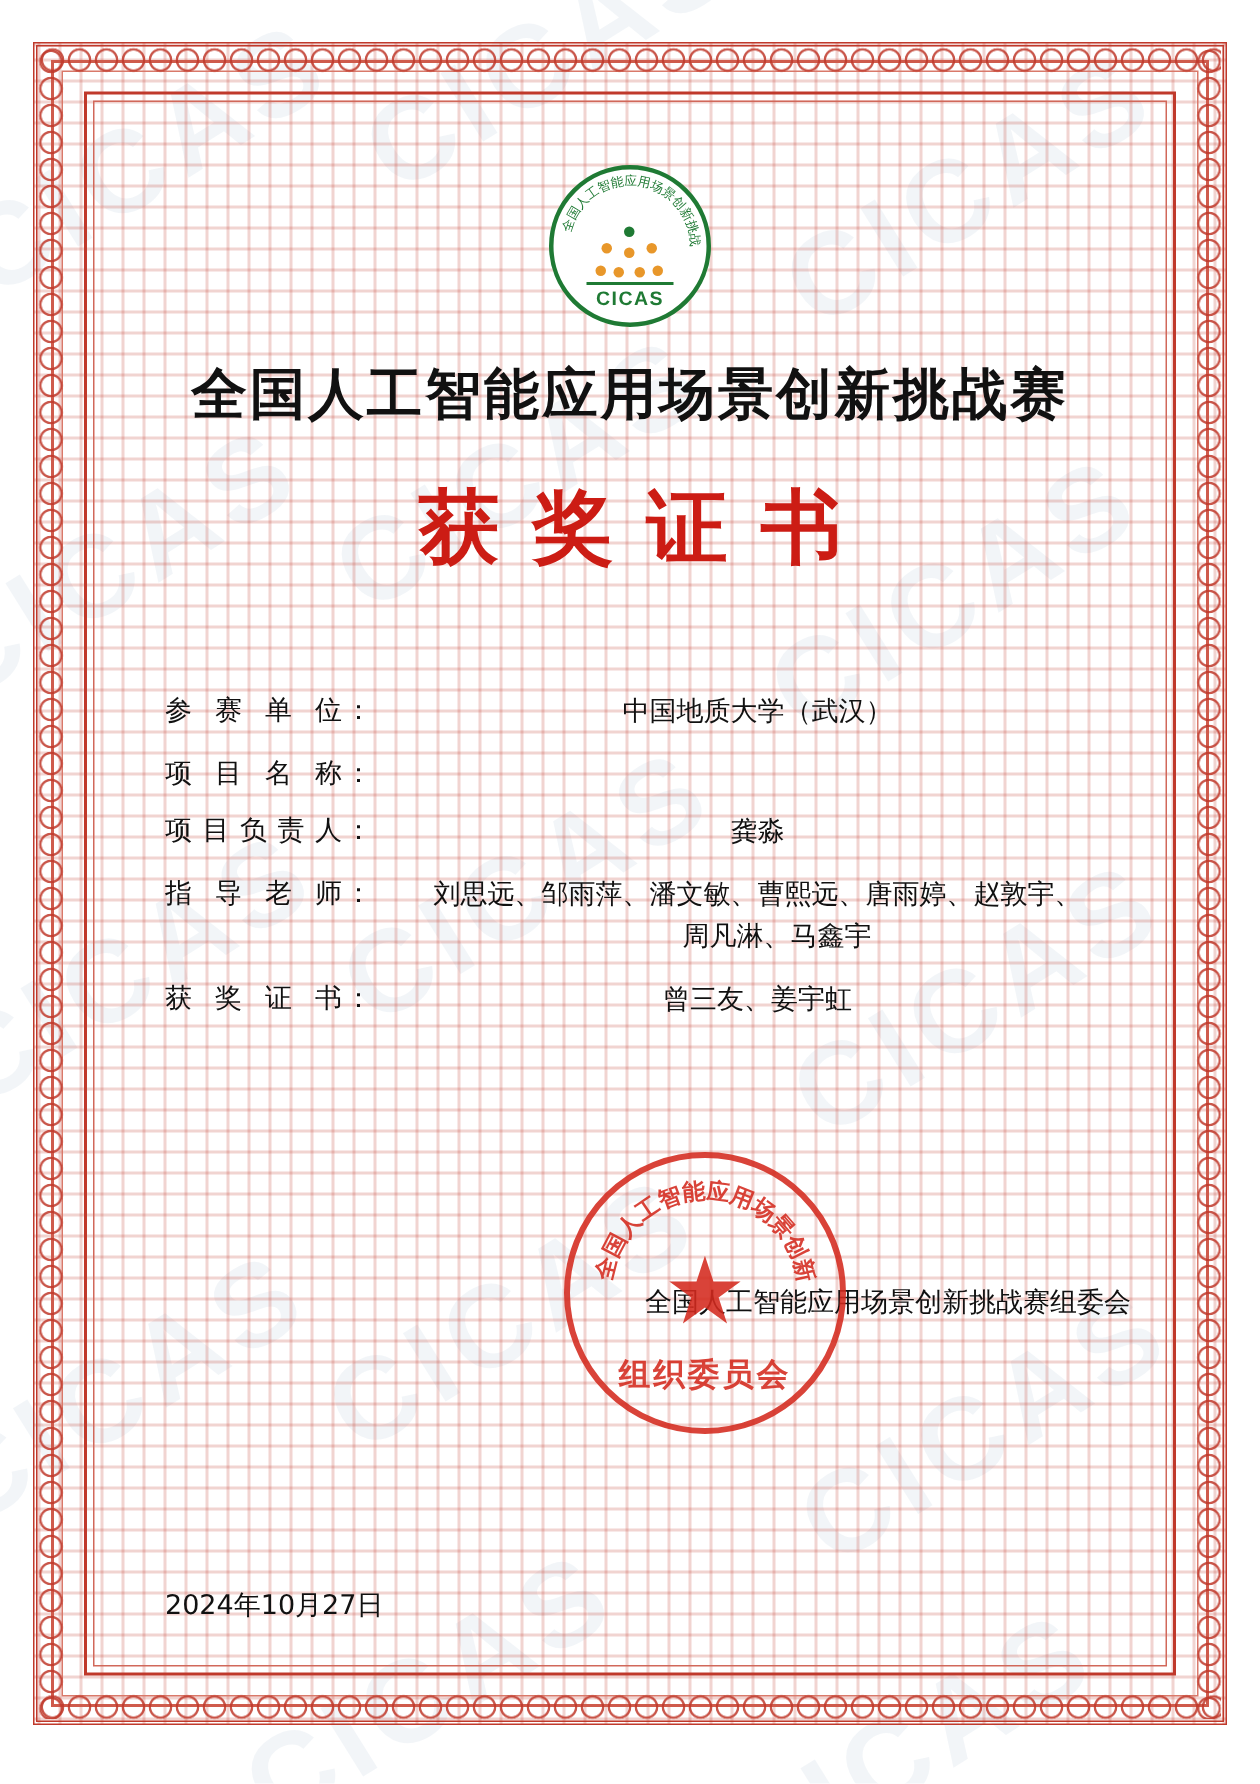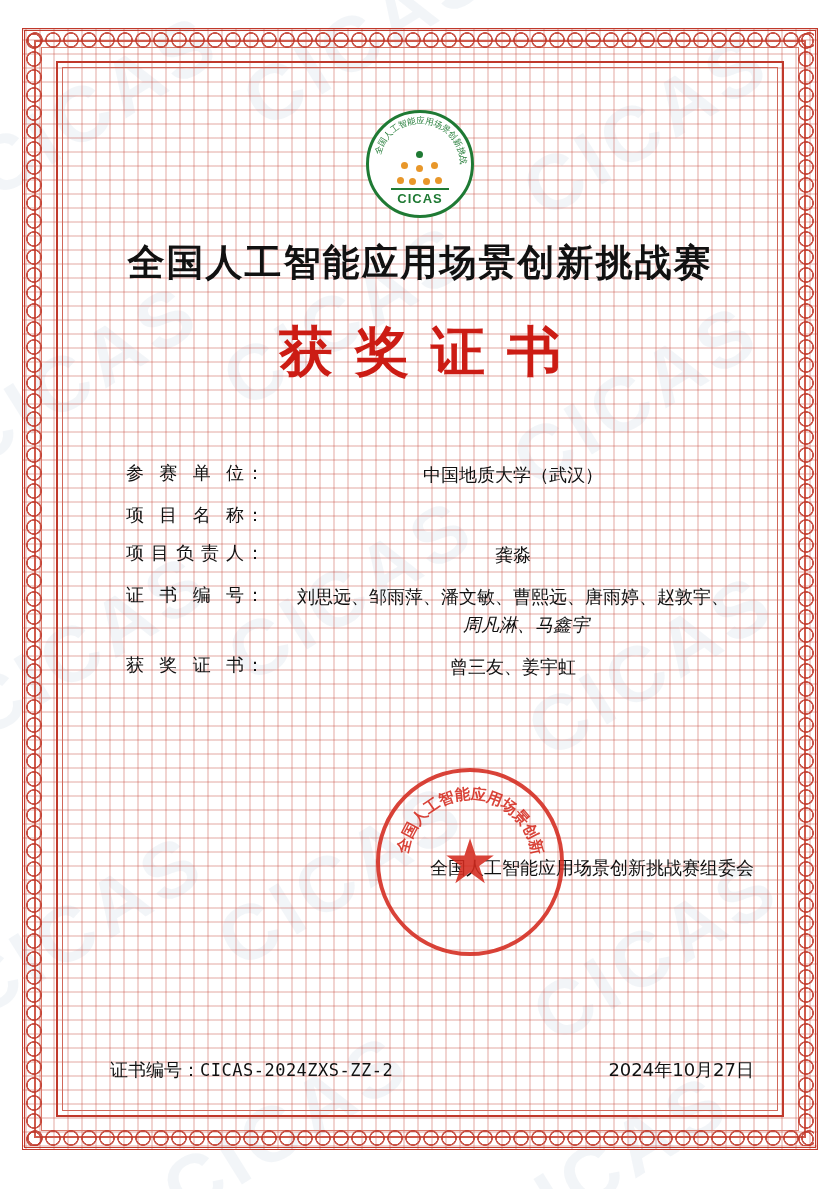--- a/index.html
+++ b/index.html
@@ -204,35 +204,33 @@
     display: flex;
     align-items: flex-start;
     margin-bottom: 14px;
   }
   .field-label {
     width: 118px;
     flex: 0 0 118px;
     text-align: justify;
     text-align-last: justify;
     white-space: nowrap;
-    padding-left: 16px;
   }
   .field-colon {
     flex: 0 0 auto;
     padding: 0 4px 0 2px;
   }
   .field-value {
     flex: 1 1 auto;
     line-height: 1.55;
     text-align: center;
   }
   .field-value .second-line {
     display: block;
     padding-left: 26px;
-    font-style: italic;
   }
 
   .statement {
     margin-top: 46px;
     margin-left: 28px;
     font-family: "DejaVu Sans", sans-serif;
     font-size: 19px;
     color: #111111;
   }
   .statement b { font-weight: 700; }
@@ -380,21 +378,21 @@
         <div class="field-colon">：</div>
       </div>
 
       <div class="field-row">
         <div class="field-label">项目负责人</div>
         <div class="field-colon">：</div>
         <div class="field-value">龚淼</div>
       </div>
 
       <div class="field-row">
-        <div class="field-label">证书编号</div>
+        <div class="field-label">指导老师</div>
         <div class="field-colon">：</div>
         <div class="field-value">
           <span>刘思远、邹雨萍、潘文敏、曹熙远、唐雨婷、赵敦宇、</span>
           <span class="second-line">周凡淋、马鑫宇</span>
         </div>
       </div>
 
       <div class="field-row">
         <div class="field-label">获奖证书</div>
         <div class="field-colon">：</div>
@@ -409,24 +407,22 @@
       <div class="seal">
         <svg class="seal-arc" viewBox="0 0 168 168">
           <defs>
             <path id="sealpath" d="M 84,84 m -66,0 a 66,66 0 1,1 132,0" fill="none"></path>
           </defs>
           <text font-size="16" font-weight="bold" fill="#d42a1e" font-family="DejaVu Sans, sans-serif">
             <textPath href="#sealpath" startOffset="4%">全国人工智能应用场景创新挑战赛</textPath>
           </text>
         </svg>
         <div class="star">★</div>
+        <div class="seal-bottom">组织委员会</div>
       </div>
     </div>
 
     <div class="footer">
-      <div class="cert-no">
-        <span>证书编号：</span><span class="mono">CICAS-2024ZXS-ZZ-2</span>
-      </div>
       <div>2024年10月27日</div>
     </div>
 
   </div>
 </div>
 
 </body></html>

